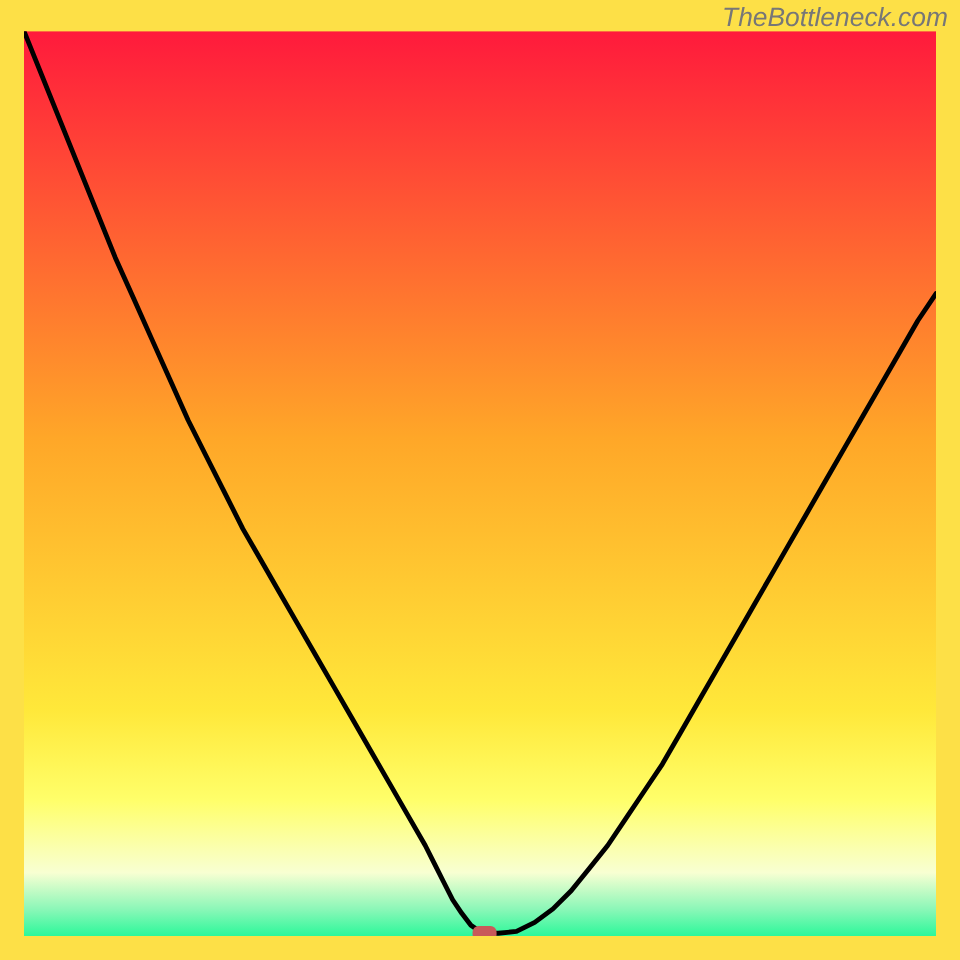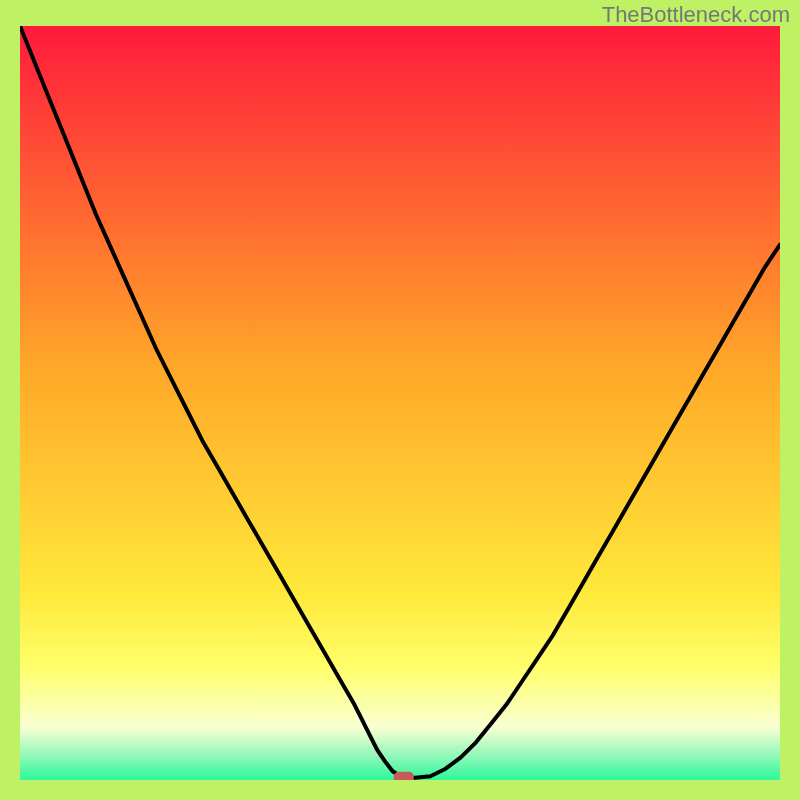--- a/index.html
+++ b/index.html
@@ -7,21 +7,22 @@
     padding: 0;
     width: 800px;
     height: 800px;
     background: #000;
     overflow: hidden;
   }
   .frame {
     position: relative;
     width: 800px;
     height: 800px;
-    background: #bef264;
+    background: #fde047;
+    font-style: italic;
   }
   .watermark {
     position: absolute;
     top: 2px;
     right: 10px;
     color: #777;
     font-family: Arial, Helvetica, sans-serif;
     font-size: 22px;
     z-index: 3;
   }

